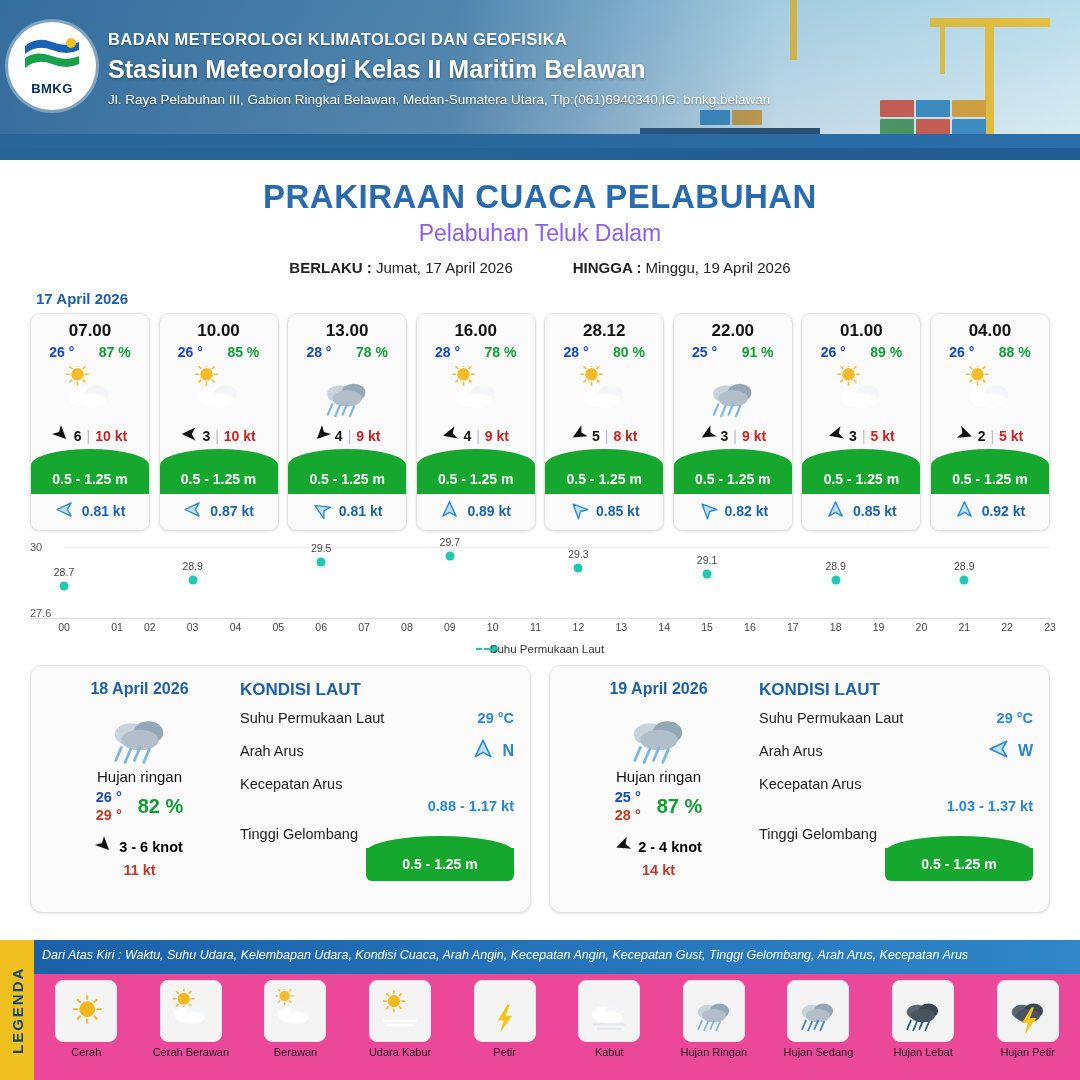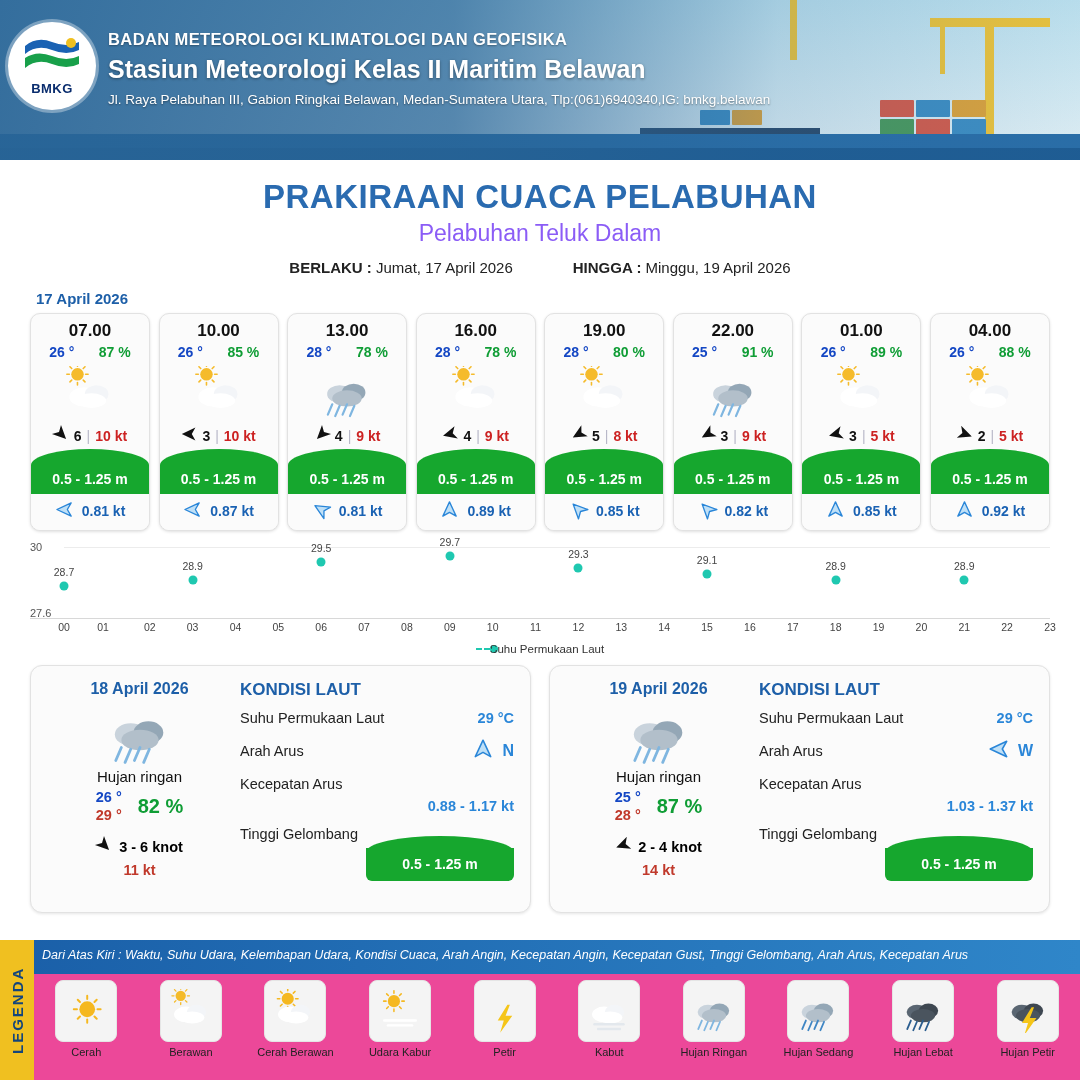--- a/index.html
+++ b/index.html
@@ -401,21 +401,21 @@
       </div>
     <div class="c-wave">0.5 - 1.25 m</div>
     <div class="c-curr">
       <span><svg width="19" height="19" viewBox="0 0 20 20" style="transform:rotate(0deg)">
     <polygon points="10,2 17,17 10,13 3,17" fill="#bfe0f7" stroke="#2a86d8" stroke-width="1.4" stroke-linejoin="round"></polygon>
           </svg></span>
       <span>0.89 kt</span>
     </div>
     </div>
     <div class="card">
-    <div class="c-time">19.00</div>
+    <div class="c-time">28.12</div>
     <div class="c-row">
       <span class="c-temp">28 °</span>
       <span class="c-hum">80 %</span>
     </div>
     <div class="c-icon">
         <svg width="68" height="53.04" viewBox="0 0 72 72">
           <g opacity="0.95" transform="translate(2,-4) scale(0.85)">
             <circle cx="20" cy="18" r="10" fill="#f5b820"></circle>
             <line x1="33" y1="18" x2="37" y2="18" stroke="#f5b820" stroke-width="2.5" stroke-linecap="round"></line>
             <line x1="29.19238815542512" y1="27.192388155425117" x2="32.020815280171306" y2="30.020815280171306" stroke="#f5b820" stroke-width="2.5" stroke-linecap="round"></line>
@@ -599,21 +599,21 @@
       <div class="pt-lab" style="left: 548.435px; top: 1px;">29.3</div>
       <div class="pt" style="left: 677.043px; top: 27px; background: rgb(31, 200, 176);"></div>
       <div class="pt-lab" style="left: 677.043px; top: 7px;">29.1</div>
       <div class="pt" style="left: 805.652px; top: 33px; background: rgb(31, 200, 176);"></div>
       <div class="pt-lab" style="left: 805.652px; top: 13px;">28.9</div>
       <div class="pt" style="left: 934.261px; top: 33px; background: rgb(31, 200, 176);"></div>
       <div class="pt-lab" style="left: 934.261px; top: 13px;">28.9</div>
     </div>
   <div class="x-axis" id="x-axis">
       <div class="x-lab" style="left: 0px;">00</div>
-      <div class="x-lab" style="left: 39px;">01</div>
+      <div class="x-lab" style="left: 53px;">01</div>
       <div class="x-lab" style="left: 85.7391px;">02</div>
       <div class="x-lab" style="left: 128.609px;">03</div>
       <div class="x-lab" style="left: 171.478px;">04</div>
       <div class="x-lab" style="left: 214.348px;">05</div>
       <div class="x-lab" style="left: 257.217px;">06</div>
       <div class="x-lab" style="left: 300.087px;">07</div>
       <div class="x-lab" style="left: 342.957px;">08</div>
       <div class="x-lab" style="left: 385.826px;">09</div>
       <div class="x-lab" style="left: 428.696px;">10</div>
       <div class="x-lab" style="left: 471.565px;">11</div>
@@ -783,62 +783,62 @@
               <line x1="19.999999999999996" y1="5" x2="19.999999999999996" y2="1" stroke="#f5b820" stroke-width="2.5" stroke-linecap="round"></line>
               <line x1="29.192388155425114" y1="8.80761184457488" x2="32.020815280171306" y2="5.979184719828689" stroke="#f5b820" stroke-width="2.5" stroke-linecap="round"></line>
             </g>
           </svg>
         </div>
     <div class="leg-cap">Cerah</div>
       </div>
       <div class="leg-item">
     <div class="leg-box">
           <svg width="56" height="43.68" viewBox="0 0 72 72">
+            <g transform="translate(4,-2)">
+              <circle cx="20" cy="18" r="10" fill="#f5b820"></circle>
+              <line x1="33" y1="18" x2="37" y2="18" stroke="#f5b820" stroke-width="2.5" stroke-linecap="round"></line>
+              <line x1="29.19238815542512" y1="27.192388155425117" x2="32.020815280171306" y2="30.020815280171306" stroke="#f5b820" stroke-width="2.5" stroke-linecap="round"></line>
+              <line x1="20" y1="31" x2="20" y2="35" stroke="#f5b820" stroke-width="2.5" stroke-linecap="round"></line>
+              <line x1="10.807611844574883" y1="27.19238815542512" x2="7.979184719828693" y2="30.02081528017131" stroke="#f5b820" stroke-width="2.5" stroke-linecap="round"></line>
+              <line x1="7" y1="18" x2="3" y2="18.000000000000004" stroke="#f5b820" stroke-width="2.5" stroke-linecap="round"></line>
+              <line x1="10.80761184457488" y1="8.807611844574883" x2="7.979184719828689" y2="5.979184719828693" stroke="#f5b820" stroke-width="2.5" stroke-linecap="round"></line>
+              <line x1="19.999999999999996" y1="5" x2="19.999999999999996" y2="1" stroke="#f5b820" stroke-width="2.5" stroke-linecap="round"></line>
+              <line x1="29.192388155425114" y1="8.80761184457488" x2="32.020815280171306" y2="5.979184719828689" stroke="#f5b820" stroke-width="2.5" stroke-linecap="round"></line>
+            </g>
+            <g>
+              <ellipse cx="28" cy="42" rx="20" ry="13" fill="#ffffff"></ellipse>
+              <ellipse cx="45" cy="38" rx="16" ry="12" fill="#f3f5f8"></ellipse>
+              <ellipse cx="38" cy="47" rx="20" ry="10" fill="#ffffff"></ellipse>
+            </g>
+          </svg>
+        </div>
+    <div class="leg-cap">Cerah Berawan</div>
+      </div>
+      <div class="leg-item">
+    <div class="leg-box">
+          <svg width="56" height="43.68" viewBox="0 0 72 72">
             <g opacity="0.95" transform="translate(2,-4) scale(0.85)">
               <circle cx="20" cy="18" r="10" fill="#f5b820"></circle>
               <line x1="33" y1="18" x2="37" y2="18" stroke="#f5b820" stroke-width="2.5" stroke-linecap="round"></line>
               <line x1="29.19238815542512" y1="27.192388155425117" x2="32.020815280171306" y2="30.020815280171306" stroke="#f5b820" stroke-width="2.5" stroke-linecap="round"></line>
               <line x1="20" y1="31" x2="20" y2="35" stroke="#f5b820" stroke-width="2.5" stroke-linecap="round"></line>
               <line x1="10.807611844574883" y1="27.19238815542512" x2="7.979184719828693" y2="30.02081528017131" stroke="#f5b820" stroke-width="2.5" stroke-linecap="round"></line>
               <line x1="7" y1="18" x2="3" y2="18.000000000000004" stroke="#f5b820" stroke-width="2.5" stroke-linecap="round"></line>
               <line x1="10.80761184457488" y1="8.807611844574883" x2="7.979184719828689" y2="5.979184719828693" stroke="#f5b820" stroke-width="2.5" stroke-linecap="round"></line>
               <line x1="19.999999999999996" y1="5" x2="19.999999999999996" y2="1" stroke="#f5b820" stroke-width="2.5" stroke-linecap="round"></line>
               <line x1="29.192388155425114" y1="8.80761184457488" x2="32.020815280171306" y2="5.979184719828689" stroke="#f5b820" stroke-width="2.5" stroke-linecap="round"></line>
             </g>
             <g>
               <ellipse cx="28" cy="42" rx="20" ry="13" fill="#ffffff"></ellipse>
               <ellipse cx="45" cy="38" rx="16" ry="12" fill="#f3f5f8"></ellipse>
               <ellipse cx="38" cy="47" rx="20" ry="10" fill="#ffffff"></ellipse>
             </g>
           </svg>
         </div>
     <div class="leg-cap">Berawan</div>
-      </div>
-      <div class="leg-item">
-    <div class="leg-box">
-          <svg width="56" height="43.68" viewBox="0 0 72 72">
-            <g transform="translate(4,-2)">
-              <circle cx="20" cy="18" r="10" fill="#f5b820"></circle>
-              <line x1="33" y1="18" x2="37" y2="18" stroke="#f5b820" stroke-width="2.5" stroke-linecap="round"></line>
-              <line x1="29.19238815542512" y1="27.192388155425117" x2="32.020815280171306" y2="30.020815280171306" stroke="#f5b820" stroke-width="2.5" stroke-linecap="round"></line>
-              <line x1="20" y1="31" x2="20" y2="35" stroke="#f5b820" stroke-width="2.5" stroke-linecap="round"></line>
-              <line x1="10.807611844574883" y1="27.19238815542512" x2="7.979184719828693" y2="30.02081528017131" stroke="#f5b820" stroke-width="2.5" stroke-linecap="round"></line>
-              <line x1="7" y1="18" x2="3" y2="18.000000000000004" stroke="#f5b820" stroke-width="2.5" stroke-linecap="round"></line>
-              <line x1="10.80761184457488" y1="8.807611844574883" x2="7.979184719828689" y2="5.979184719828693" stroke="#f5b820" stroke-width="2.5" stroke-linecap="round"></line>
-              <line x1="19.999999999999996" y1="5" x2="19.999999999999996" y2="1" stroke="#f5b820" stroke-width="2.5" stroke-linecap="round"></line>
-              <line x1="29.192388155425114" y1="8.80761184457488" x2="32.020815280171306" y2="5.979184719828689" stroke="#f5b820" stroke-width="2.5" stroke-linecap="round"></line>
-            </g>
-            <g>
-              <ellipse cx="28" cy="42" rx="20" ry="13" fill="#ffffff"></ellipse>
-              <ellipse cx="45" cy="38" rx="16" ry="12" fill="#f3f5f8"></ellipse>
-              <ellipse cx="38" cy="47" rx="20" ry="10" fill="#ffffff"></ellipse>
-            </g>
-          </svg>
-        </div>
-    <div class="leg-cap">Cerah Berawan</div>
       </div>
       <div class="leg-item">
     <div class="leg-box">
           <svg width="56" height="43.68" viewBox="0 0 72 72">
             <g transform="translate(6,2)">
               <circle cx="20" cy="18" r="10" fill="#f5b820"></circle>
               <line x1="33" y1="18" x2="37" y2="18" stroke="#f5b820" stroke-width="2.5" stroke-linecap="round"></line>
               <line x1="29.19238815542512" y1="27.192388155425117" x2="32.020815280171306" y2="30.020815280171306" stroke="#f5b820" stroke-width="2.5" stroke-linecap="round"></line>
               <line x1="20" y1="31" x2="20" y2="35" stroke="#f5b820" stroke-width="2.5" stroke-linecap="round"></line>
               <line x1="10.807611844574883" y1="27.19238815542512" x2="7.979184719828693" y2="30.02081528017131" stroke="#f5b820" stroke-width="2.5" stroke-linecap="round"></line>

